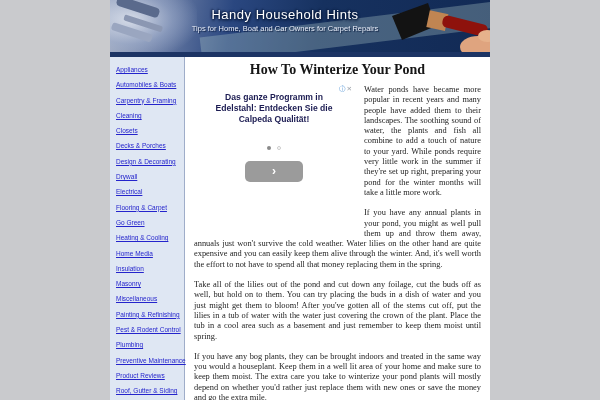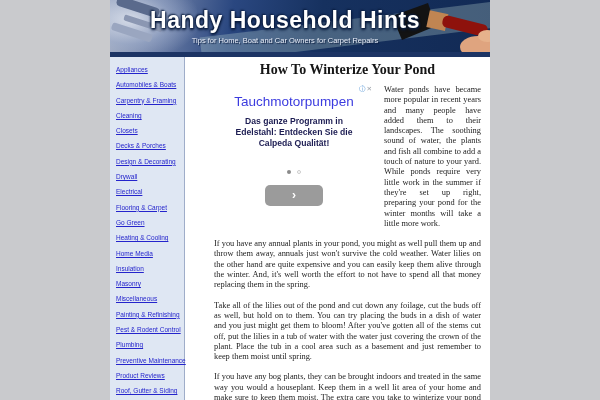--- a/index.html
+++ b/index.html
@@ -49,39 +49,39 @@
   }
   .header-text {
     position: absolute;
     left: 0; right: 30px; top: 7px;
     text-align: center;
     font-family: "Liberation Sans", sans-serif;
     z-index: 3;
   }
   .header-title {
     color: #ffffff;
-    font-size: 23px;
-    font-weight: 700;
+    font-size: 13px;
+    font-weight: 400;
     letter-spacing: 0.5px;
     text-shadow: 1px 1px 2px #0a1c3e, -1px -1px 2px #0a1c3e, 0 2px 3px #0a1c3e;
   }
   .header-subtitle {
     color: #e8edf8;
     font-size: 7.5px;
     margin-top: 2px;
     text-shadow: 1px 1px 1px #0a1c3e;
   }
   .brush { position: absolute; right: 0; top: 0; z-index: 2; }
   .header-bar {
     height: 5px;
     background: #1c3464;
     flex: 0 0 auto;
   }
   
-  .body-row { display: flex; flex: 1 1 auto; min-height: 0; gap: 20px; }
+  .body-row { display: flex; flex: 1 1 auto; min-height: 0; }
   .sidebar {
     width: 75px;
     flex: 0 0 75px;
     background: #dfe7f3;
     border-right: 1px solid #9fadc9;
     padding: 9px 4px 0 6px;
   }
   .side-link {
     display: block;
     font-family: "Liberation Sans", sans-serif;
@@ -216,21 +216,20 @@
         <a class="side-link" href="#">Product Reviews</a>
         <a class="side-link" href="#">Roof, Gutter &amp; Siding</a>
       </nav>
 
     <div class="main">
       <h1 class="article-title">How To Winterize Your Pond</h1>
 
       <div class="article-body">
         <div class="ad">
           <div class="ad-icons"><span class="ad-info-icon">ⓘ</span><span class="ad-close-icon">✕</span></div>
-          <div class="ad-title">Tauchmotorpumpen</div>
           <div class="ad-body">Das ganze Programm in Edelstahl: Entdecken Sie die Calpeda Qualität!</div>
           <div class="ad-dots"><span class="ad-dot"></span><span class="ad-dot inactive"></span></div>
           <div class="ad-next-button">›</div>
         </div>
 
       <p>Water ponds have became more popular in recent years and many people have added them to their landscapes. The soothing sound of water, the plants and fish all combine to add a touch of nature to your yard. While ponds require very little work in the summer if they're set up right, preparing your pond for the winter months will take a little more work.</p>
           <p>If you have any annual plants in your pond, you might as well pull them up and throw them away, annuals just won't survive the cold weather. Water lilies on the other hand are quite expensive and you can easily keep them alive through the winter. And, it's well worth the effort to not have to spend all that money replacing them in the spring.</p>
           <p>Take all of the lilies out of the pond and cut down any foilage, cut the buds off as well, but hold on to them. You can try placing the buds in a dish of water and you just might get them to bloom! After you've gotten all of the stems cut off, put the lilies in a tub of water with the water just covering the crown of the plant. Place the tub in a cool area such as a basement and just remember to keep them moist until spring.</p>
           <p>If you have any bog plants, they can be brought indoors and treated in the same way you would a houseplant. Keep them in a well lit area of your home and make sure to keep them moist. The extra care you take to winterize your pond plants will mostly depend on whether you'd rather just replace them with new ones or save the money and go the extra mile.</p>
         </div>

